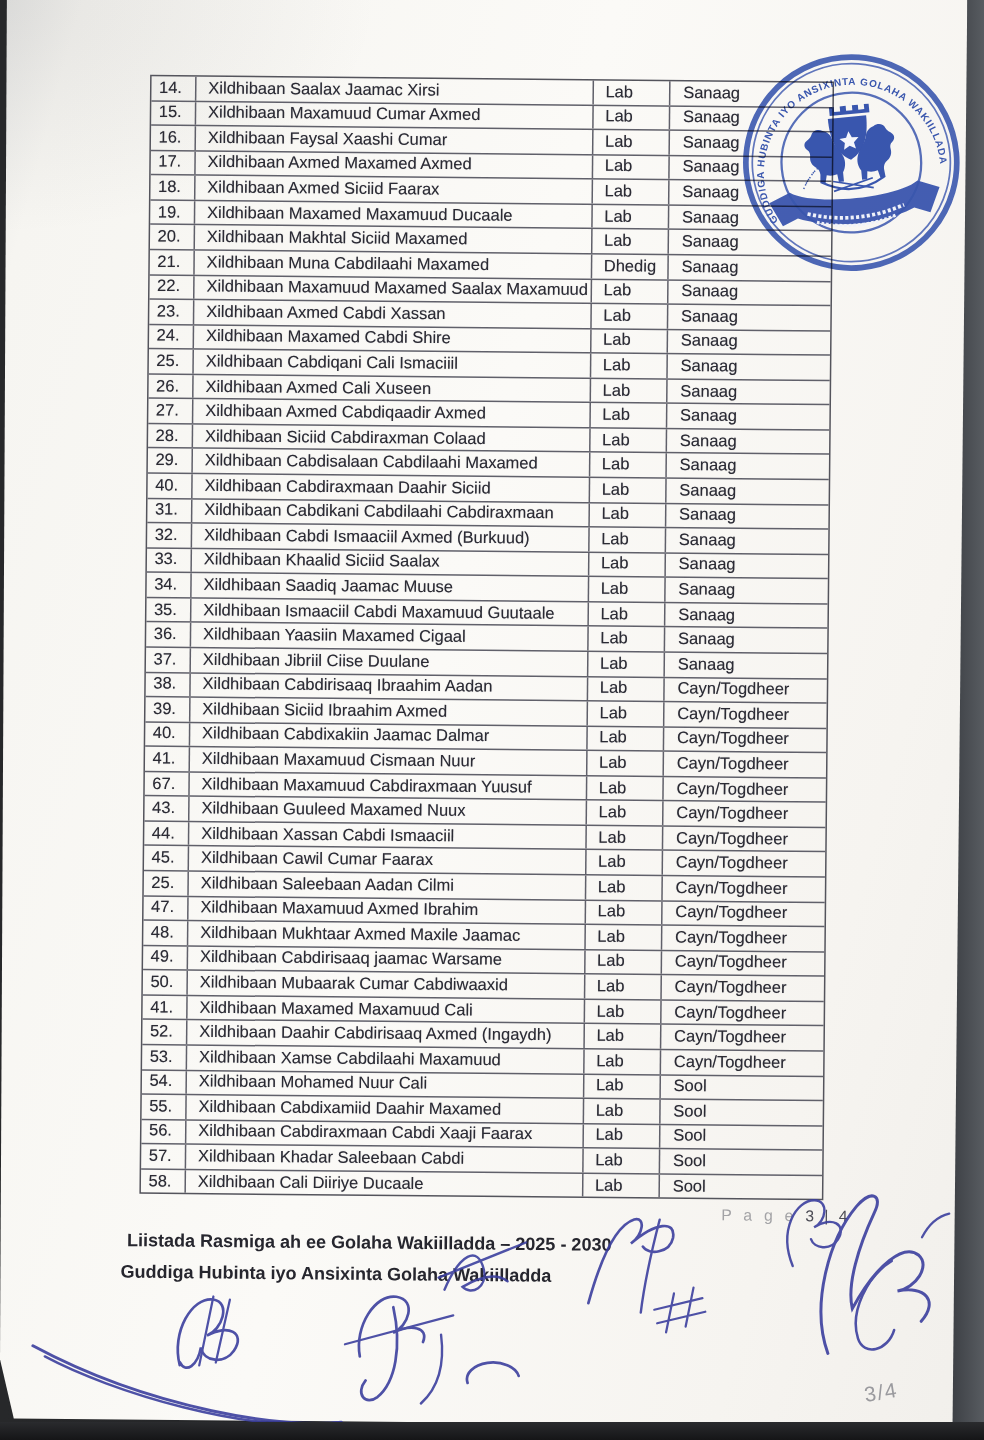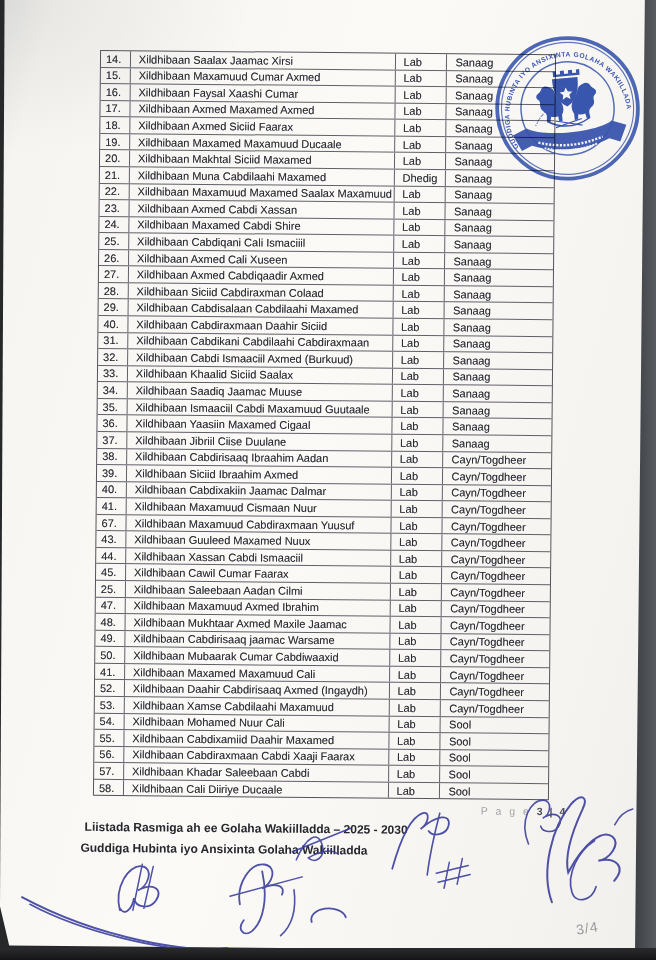--- a/index.html
+++ b/index.html
@@ -28,21 +28,21 @@
   .c-no{width:30px;padding-left:5px;border-right:1px solid #60606a;}
   .c-name{width:266px;padding-left:8px;border-right:1px solid #60606a;}
   .c-gender{width:52px;padding-left:8px;border-right:1px solid #60606a;}
   .c-region{width:108px;padding-left:8px;}
 
   
   .f1{position:absolute;left:92px;top:822px;font-size:12px;font-weight:600;color:#26262e;}
   .f2{position:absolute;left:88px;top:843px;font-size:12px;font-weight:600;color:#26262e;}
   .pageind{position:absolute;left:488px;top:803px;font-size:10.5px;color:#a3a3a6;
            letter-spacing:2.5px;font-weight:500;}
-  .pageind b{color:#4c4c55;letter-spacing:2px;font-weight:700;}
+  .pageind b{color:#4c4c55;letter-spacing:2px;font-weight:400;}
   .corner{position:absolute;left:576px;top:920px;font-size:14px;color:#9a9a9e;
           transform:rotate(-9deg);letter-spacing:1px;}
 
   
   .stamp{position:absolute;left:492px;top:30px;width:152px;height:152px;
          mix-blend-mode:multiply;opacity:0.93;transform:rotate(-6deg);}
   
   .sigs{position:absolute;inset:0;pointer-events:none;}
 </style>
 </head>

